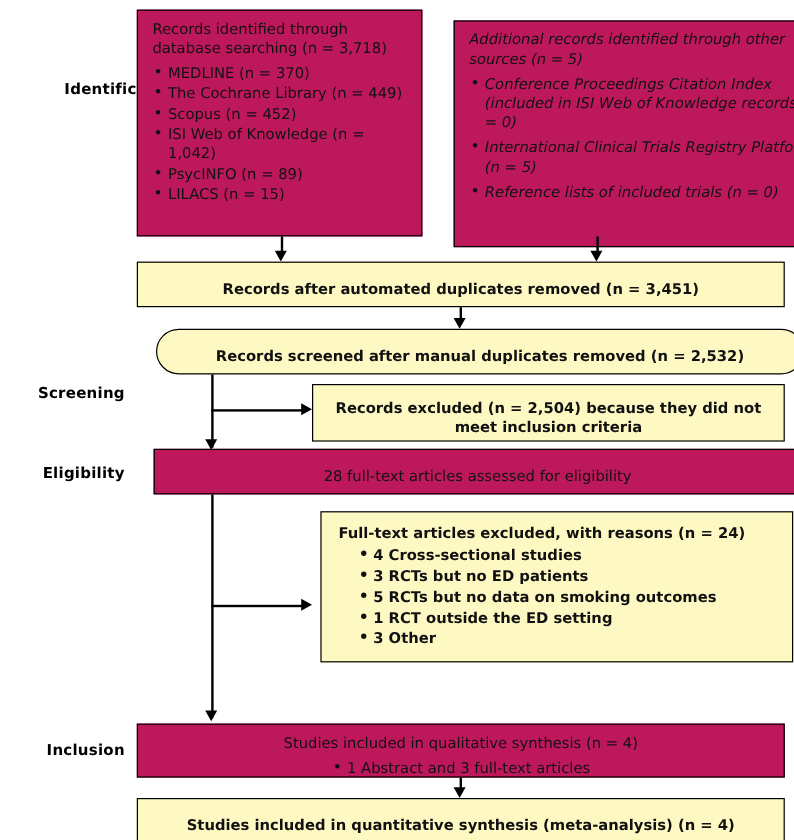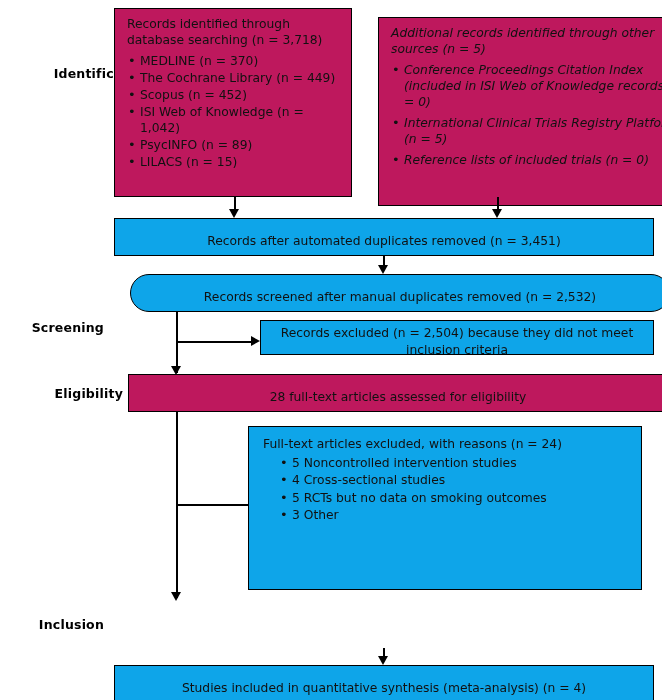--- a/index.html
+++ b/index.html
@@ -31,21 +31,21 @@
   
   .node {
     position: absolute;
     box-sizing: border-box;
     border: 1.6px solid #000000;
     font-size: 12.3px;
     line-height: 1.33;
     color: #111111;
   }
   .node.blue  { background: #be185d; }
-  .node.orange{ background: #0ea5e9; }
+  .node.orange{ background: #fef9c3; font-weight: bold; }
 
   .node .inner {
     padding: 7px 12px 7px 12px;
   }
   .node.centered .inner {
     height: 100%;
     display: flex;
     flex-direction: column;
     align-items: center;
     justify-content: center;
@@ -118,21 +118,21 @@
     border-left: 9px solid #000000;
   }
 </style>
 </head>
 <body>
 
 <div id="diagram">
 
   <div class="stage-label" style="top:66px;padding-left:47px;">Identification</div>
   <div class="stage-label" style="top:274px;margin-top:46px;">Screening</div>
-  <div class="stage-label" style="top:386px;padding-left:19px;">Eligibility</div>
+  <div class="stage-label" style="top:386px;">Eligibility</div>
   <div class="stage-label" style="top:617px;">Inclusion</div>
 
   <div class="node blue" style="left:114px; top:8px; width:238px; height:189px;">
     <div class="inner">
       <p class="head-line">Records identified through database searching (n = 3,718)</p>
       <ul class="bullets">
         <li>MEDLINE (n = 370)</li>
         <li>The Cochrane Library (n = 449)</li>
         <li>Scopus (n = 452)</li>
         <li>ISI Web of Knowledge (n = 1,042)</li>
@@ -172,49 +172,58 @@
     <div class="inner">
       <span>Records screened after manual duplicates removed (n = 2,532)</span>
     </div>
   </div>
 
   <div class="vline" style="left:176px; top:312px; height:61px;"></div>
   <div class="hline" style="left:176px; top:341px; width:78px;"></div>
   <div class="arrow-right" style="left:251px; top:336px;"></div>
   <div class="arrow-down" style="left:171px; top:366px;"></div>
 
-  <div class="node orange centered" style="left:260px; top:320px; width:394px; height:35px;">
+  <div class="node orange centered" style="left:260px; top:320px; width:394px; height:48px;">
     <div class="inner">
       <span>Records excluded (n = 2,504) because they did not meet inclusion criteria</span>
     </div>
   </div>
 
   <div class="node blue centered" style="left:128px; top:374px; width:540px; height:38px;">
     <div class="inner">
       <span>28 full-text articles assessed for eligibility</span>
     </div>
   </div>
 
   <div class="vline" style="left:176px; top:412px; height:186px;"></div>
   <div class="hline" style="left:176px; top:504px; width:78px;"></div>
   <div class="arrow-right" style="left:251px; top:499px;"></div>
   <div class="arrow-down" style="left:171px; top:592px;"></div>
 
-  <div class="node orange" style="left:248px; top:426px; width:394px; height:164px;">
+  <div class="node orange" style="left:267px; top:426px; width:394px; height:126px;">
     <div class="inner" style="padding:9px 14px;">
       <p class="head-line">Full-text articles excluded, with reasons (n = 24)</p>
       <ul class="bullets tight" style="margin-left:16px;">
-        <li>5 Noncontrolled intervention studies</li>
         <li>4 Cross-sectional studies</li>
+        <li>3 RCTs but no ED patients</li>
         <li>5 RCTs but no data on smoking outcomes</li>
+        <li>1 RCT outside the ED setting</li>
         <li>3 Other</li>
       </ul>
     </div>
   </div>
 
+  <div class="node blue centered" style="left:114px; top:603px; width:540px; height:45px;">
+    <div class="inner">
+      <span class="head-line">Studies included in qualitative synthesis (n = 4)</span>
+      <ul class="sub-bullet">
+        <li>1 Abstract and 3 full-text articles</li>
+      </ul>
+    </div>
+  </div>
 
   <div class="vline" style="left:383px; top:648px; height:11px;"></div>
   <div class="arrow-down" style="left:378px; top:656px;"></div>
 
   <div class="node orange centered" style="left:114px; top:665px; width:540px; height:38px;">
     <div class="inner">
       <span>Studies included in quantitative synthesis (meta-analysis) (n = 4)</span>
     </div>
   </div>
 

